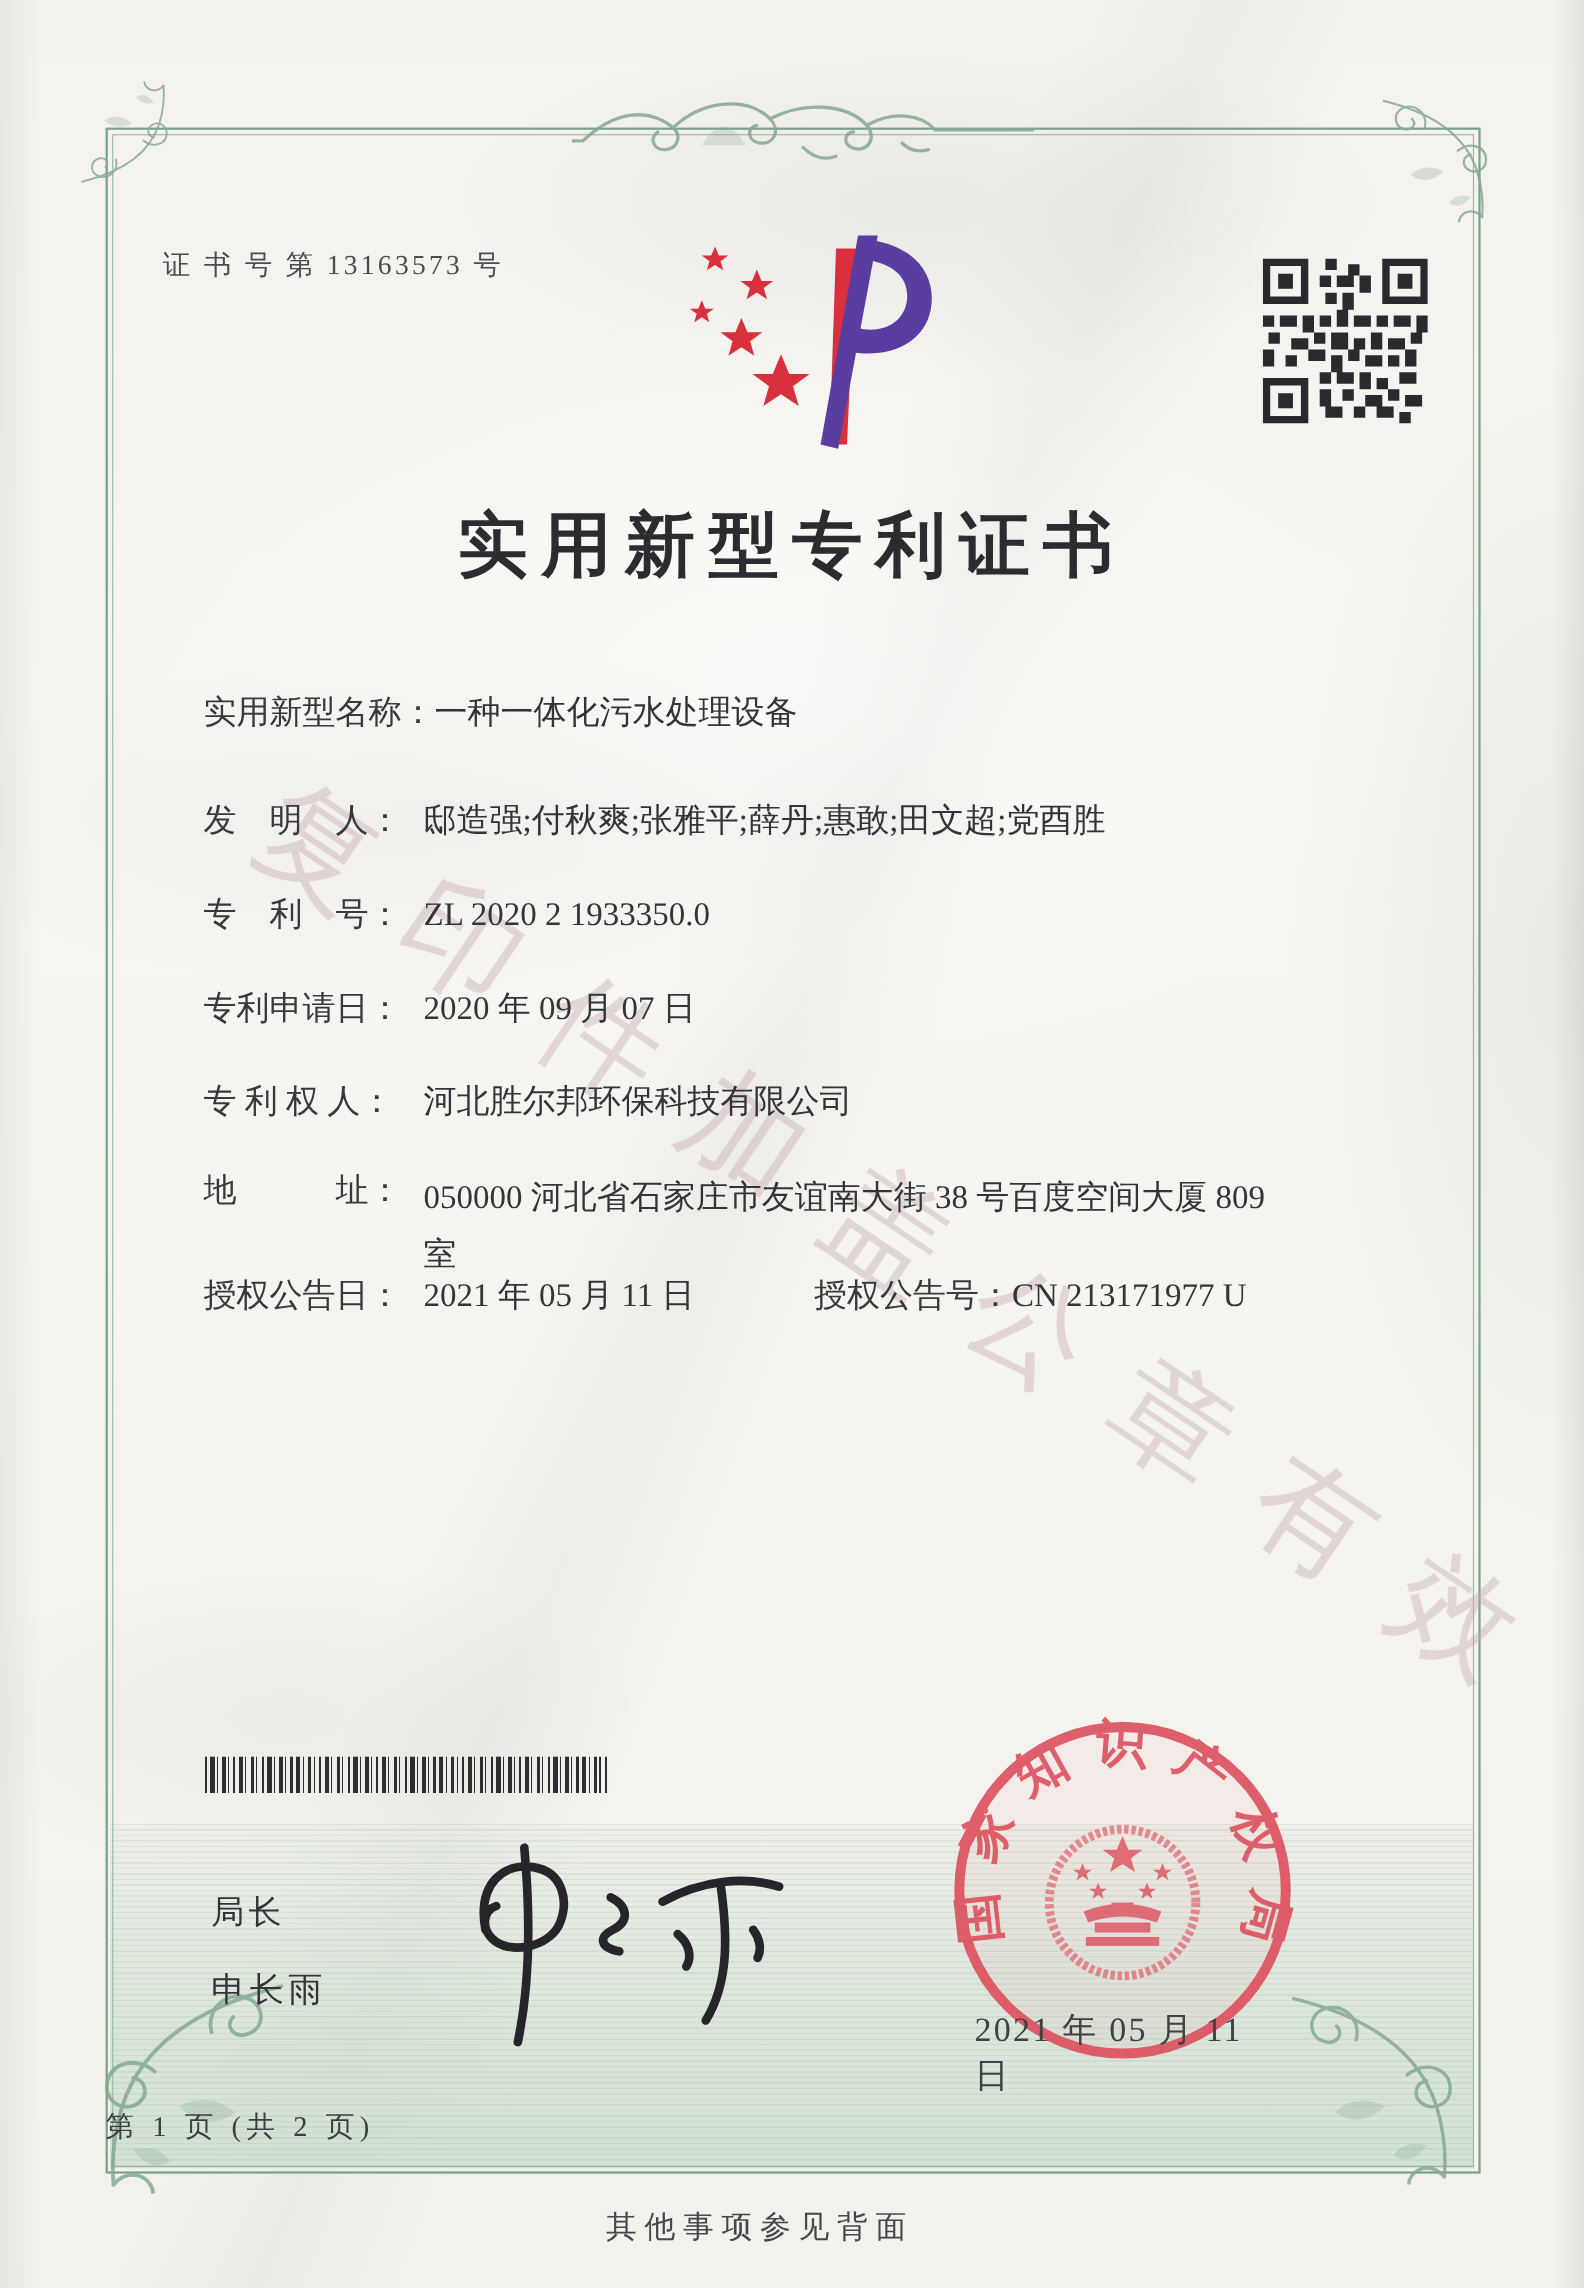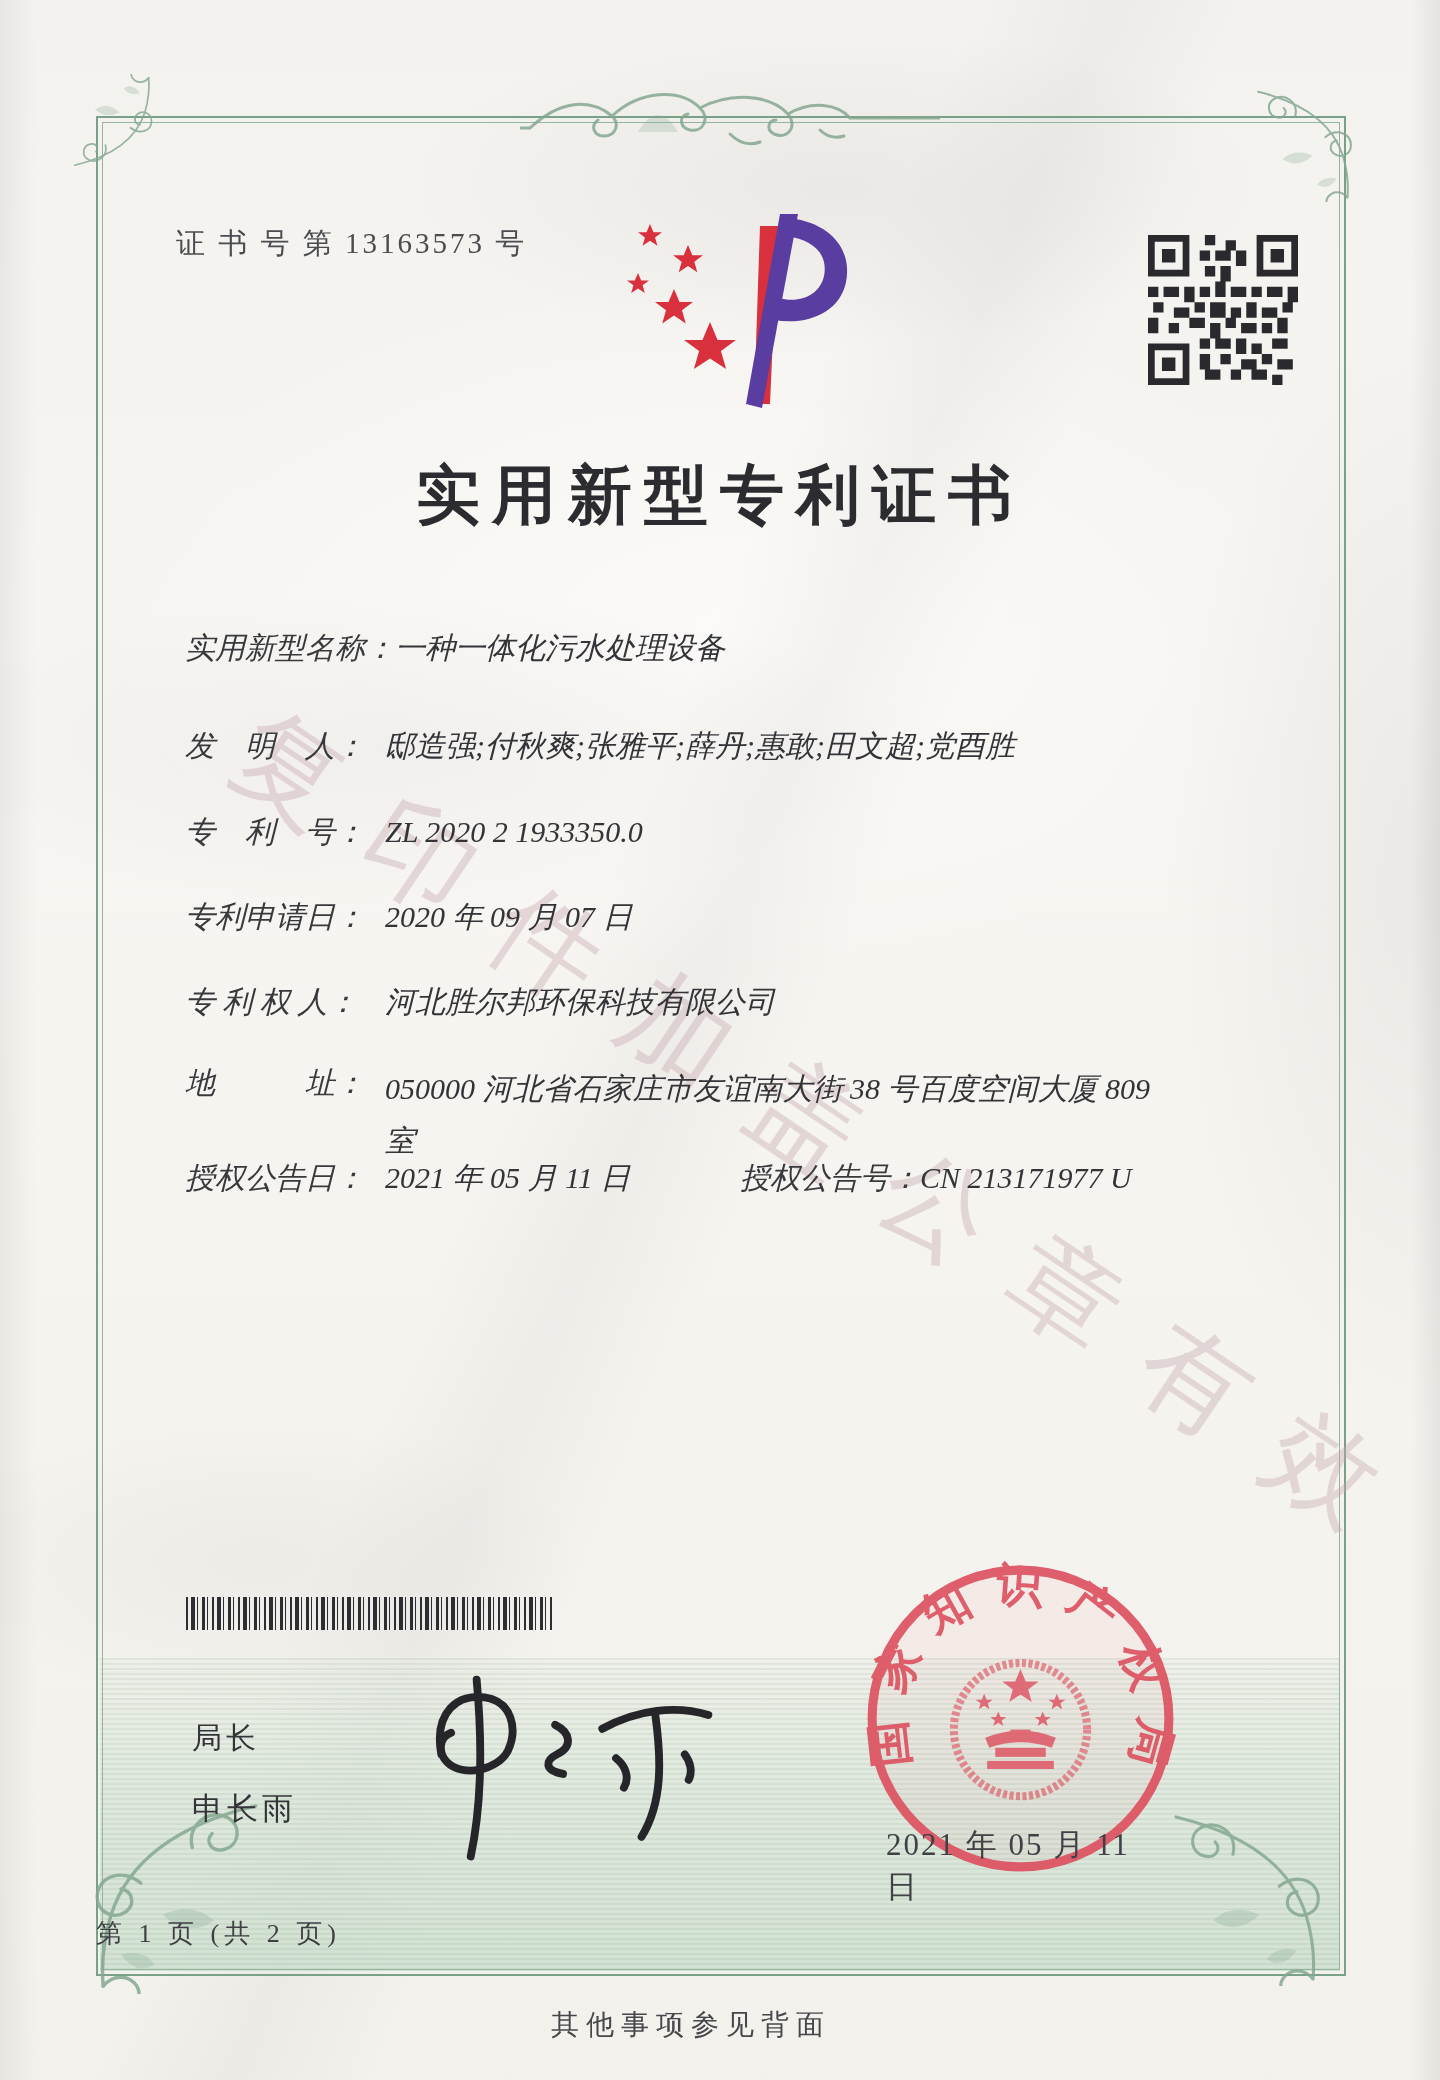--- a/index.html
+++ b/index.html
@@ -21,26 +21,26 @@
       linear-gradient(90deg, rgba(90,90,95,.08), transparent 2.5%),
       linear-gradient(270deg, rgba(90,90,95,.10), transparent 2%);
   }
   .frame{position:absolute;left:96px;top:116px;width:1246px;height:1856px;
     border:2.5px solid #79a187;z-index:2;pointer-events:none;}
   .frame:before{content:"";position:absolute;inset:4px;border:1.2px solid #93b49f;}
   .band{position:absolute;left:100px;top:1658px;width:1240px;height:313px;z-index:1;
     background:
       repeating-linear-gradient(180deg, rgba(130,165,140,.14) 0 1.5px, transparent 1.5px 5px),
       linear-gradient(180deg, rgba(213,229,214,.18) 0%, rgba(206,224,208,.55) 45%, rgba(203,222,205,.82) 100%);}
-  .cert-no{position:absolute;left:148px;top:224px;font-size:29px;letter-spacing:3px;color:#4b4b50;z-index:4;margin-left:28px;}
+  .cert-no{position:absolute;left:148px;top:224px;font-size:25px;letter-spacing:3px;color:#4b4b50;z-index:4;}
   .logo{position:absolute;left:612px;top:208px;width:240px;height:206px;z-index:4;}
   .qr{position:absolute;left:1148px;top:235px;width:150px;height:150px;z-index:4;}
   .title{position:absolute;left:96px;top:452px;width:1248px;text-align:center;
     font-size:64px;font-weight:bold;color:#2c2c30;letter-spacing:12px;z-index:4;}
-  .row{position:absolute;left:185px;width:1075px;font-size:30px;line-height:40px;z-index:4;display:flex;font-style:italic;}
+  .row{position:absolute;left:185px;width:1075px;font-size:30px;line-height:40px;z-index:4;display:flex;}
   .row .lab{flex:0 0 200px;white-space:nowrap;color:#38383d;}
   .row .val{color:#333338;}
   .r0{top:628px}.r1{top:726px}.r2{top:812px}.r3{top:897px}.r4{top:982px}
   .r5{top:1063px}.r5 .val{line-height:52px;}
   .r6{top:1158px}
   .pair2{position:absolute;left:555px;top:0;display:flex;white-space:nowrap;}
   .pair2 .lab{flex:0 0 auto;}
   .paras{position:absolute;left:183px;top:1252px;width:1078px;font-size:30.5px;line-height:56.5px;
     text-align:justify;color:#3c3c42;z-index:4;}
   .paras p{margin:0;text-indent:2em;}

